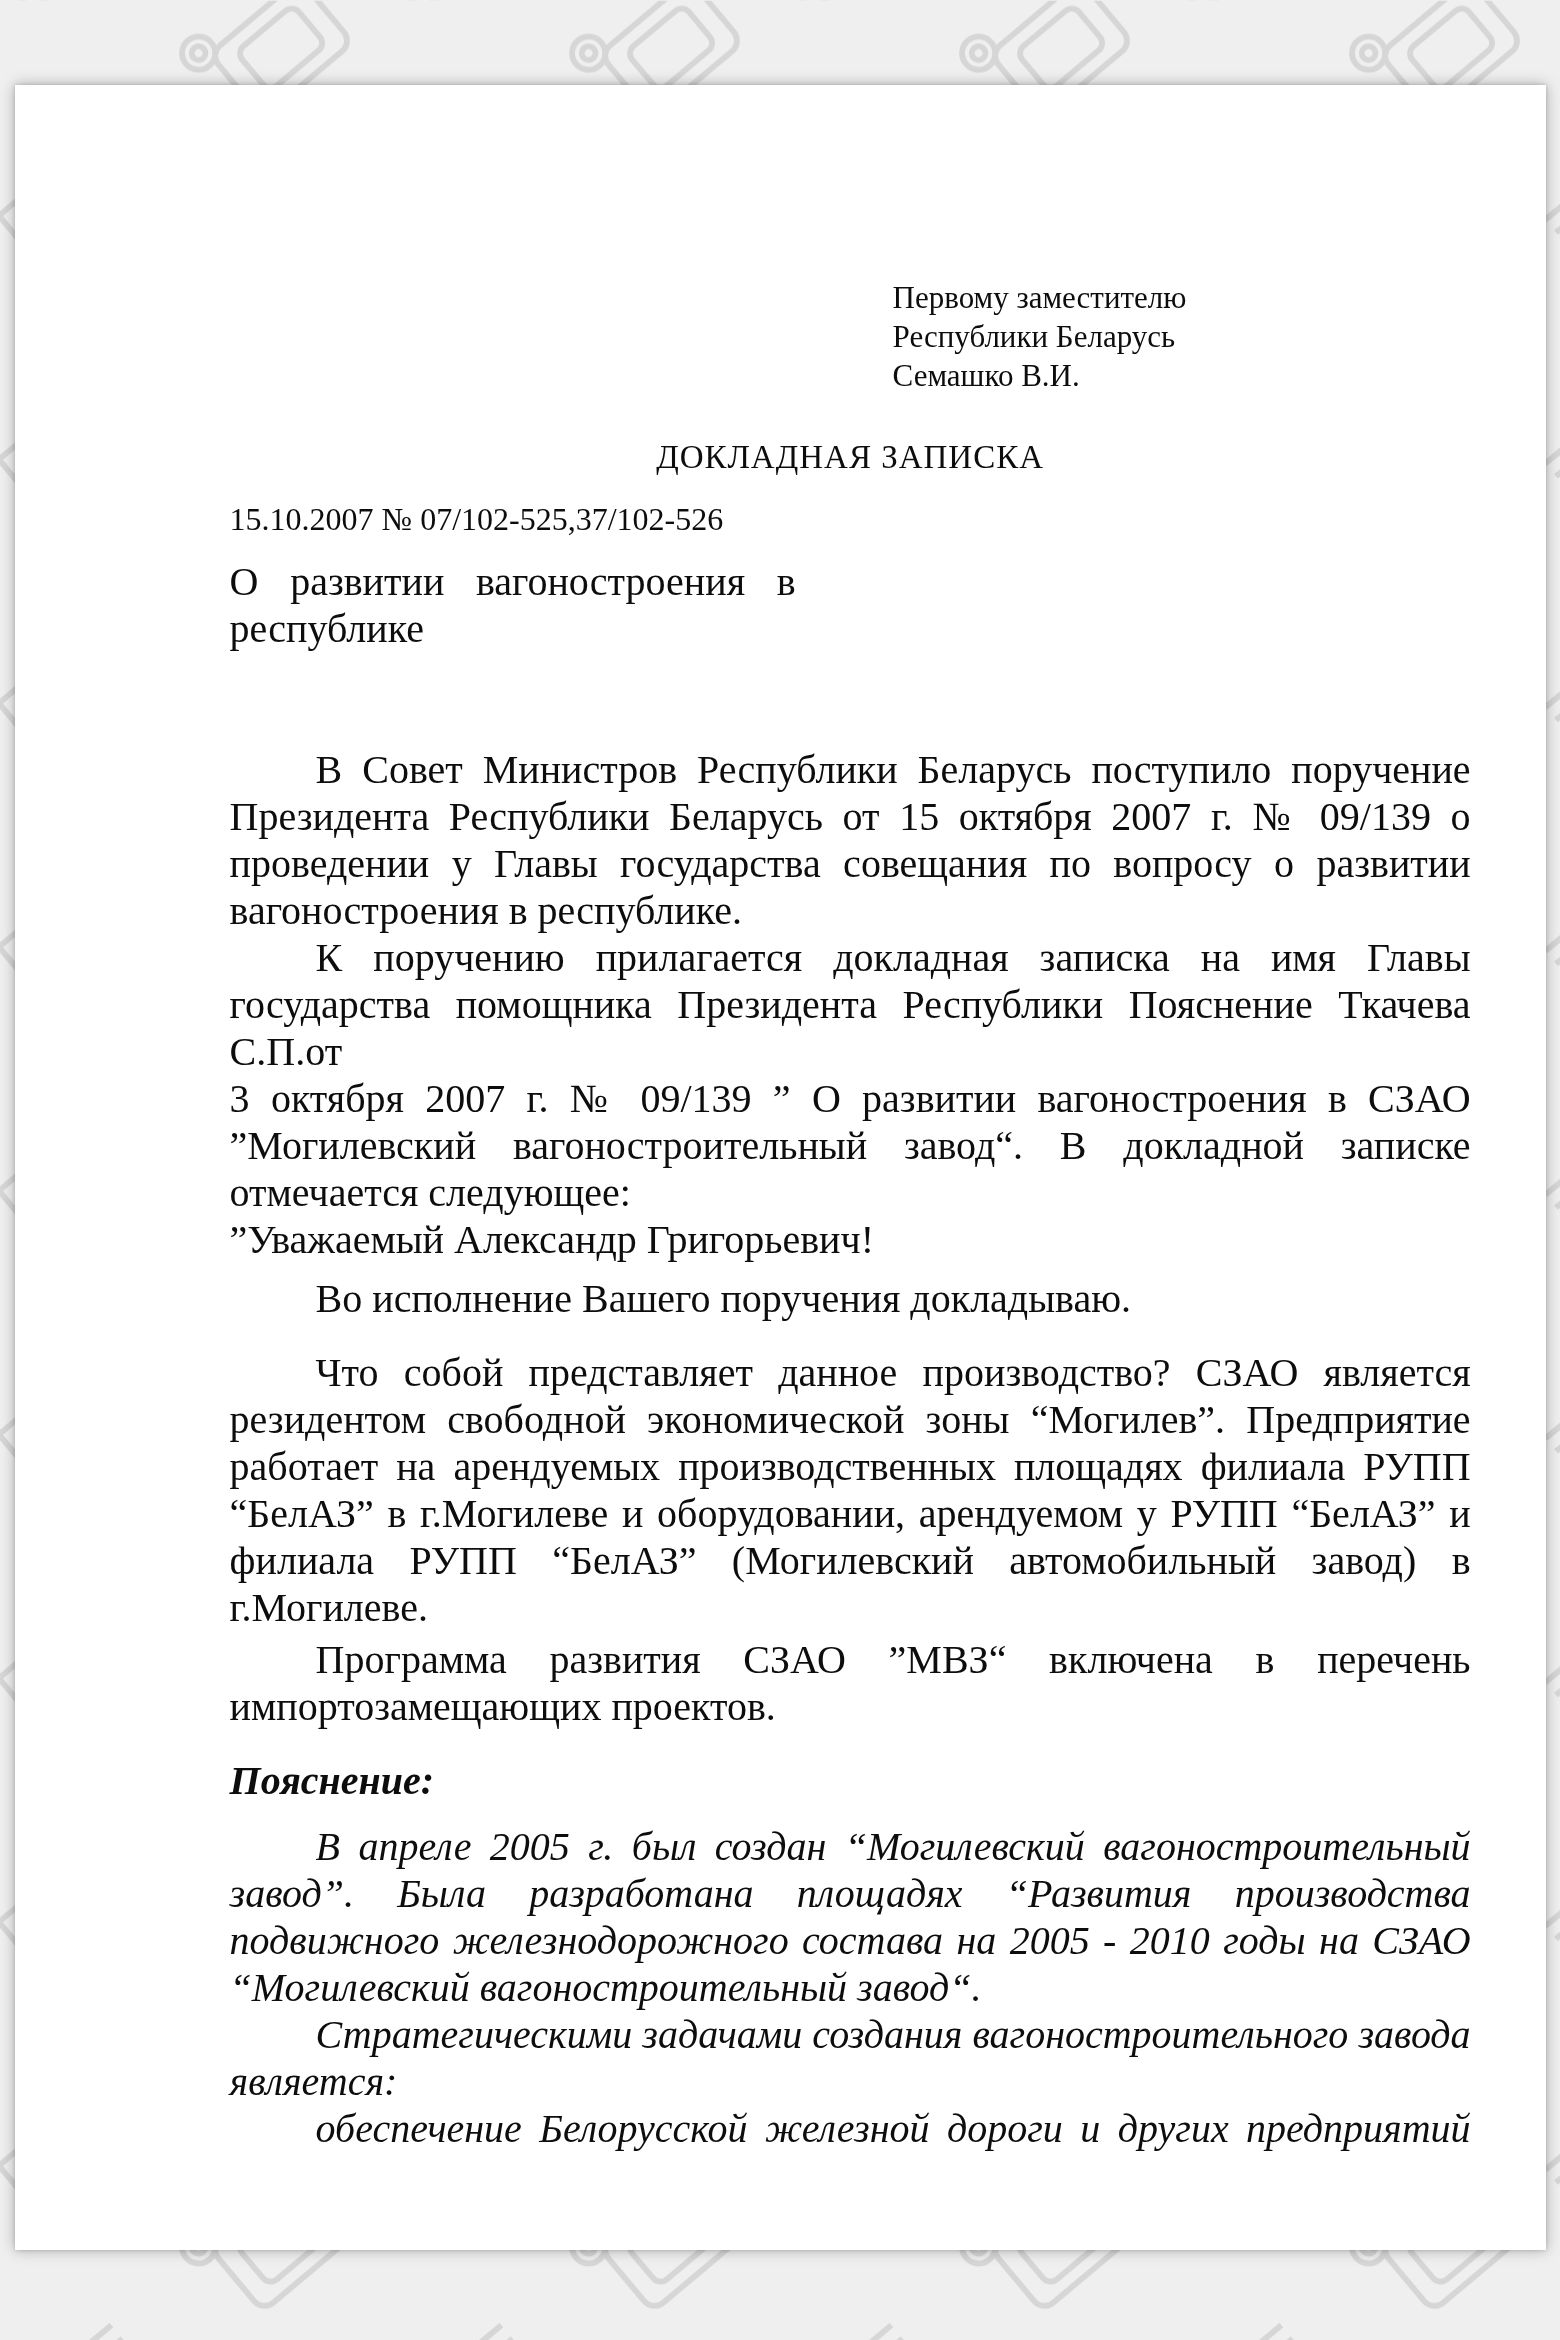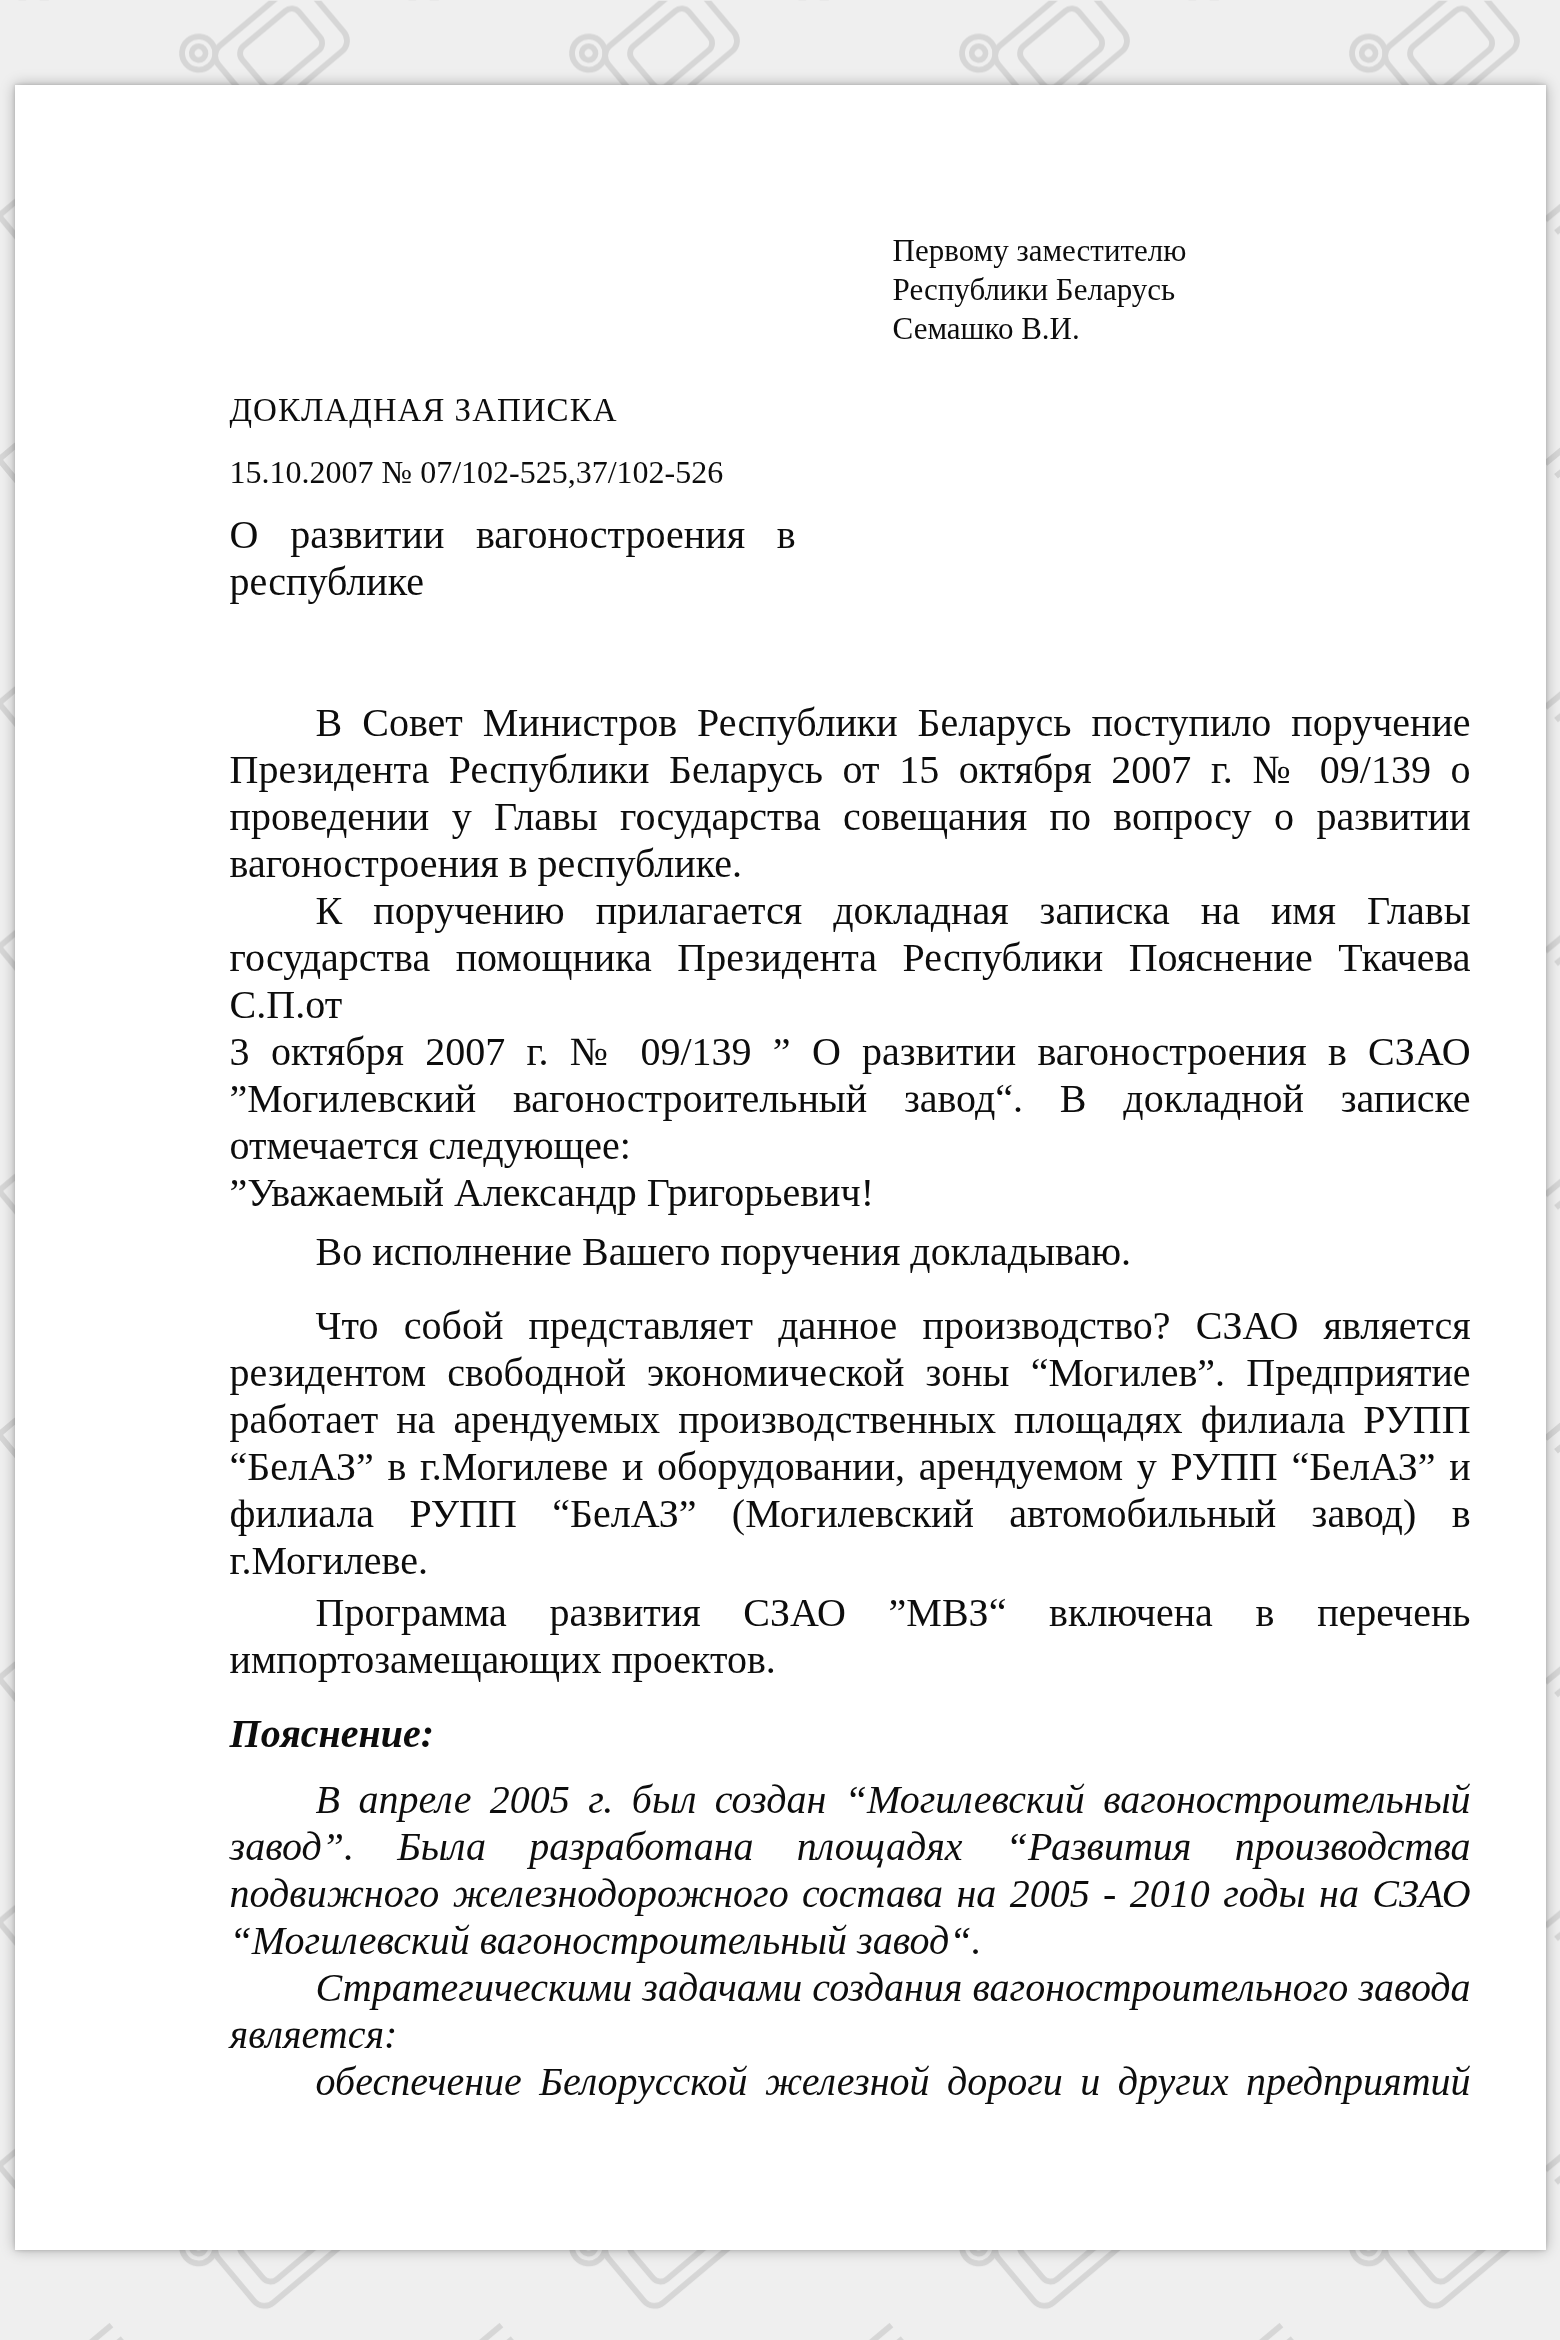--- a/index.html
+++ b/index.html
@@ -16,22 +16,22 @@
     box-shadow:0 0 13.7px rgba(0,0,0,0.28), 0 0 3.9px rgba(0,0,0,0.18);
   }
   .content{padding:146px 76px 0 215px;}
   .col{width:1241px;}
   .ln{line-height:47px;font-size:40px;white-space:nowrap;}
   .w{white-space:normal;}
   .st{text-align:justify;text-align-last:justify;white-space:normal;}
   .ind{text-indent:86px;}
   .it{font-style:italic;}
   .bd{font-weight:bold;}
-  .addressee{margin-left:663px;font-size:31px;line-height:39px;}
-  .doc-title{margin-top:39px;font-size:33px;line-height:47px;letter-spacing:1px;}
+  .addressee{margin-left:663px;font-size:31px;line-height:39px;margin-top:47px;}
+  .doc-title{margin-top:39px;font-size:33px;line-height:47px;letter-spacing:1px;text-align:center;}
   .doc-num{margin-top:14.6px;font-size:32px;line-height:47px;}
   .subject{margin-top:15.6px;width:566px;font-size:33px;line-height:44px;}
   .body-start{margin-top:94px;}
   .report{margin-top:11.7px;}
   .heading{margin-top:27px;}
   .heading .ln{line-height:57px;font-size:33px;}
   .after-heading{margin-top:27px;}
   .gap22{margin-top:5px;}
   .gap28{margin-top:27px;}
   .gap20{margin-top:19.5px;}

